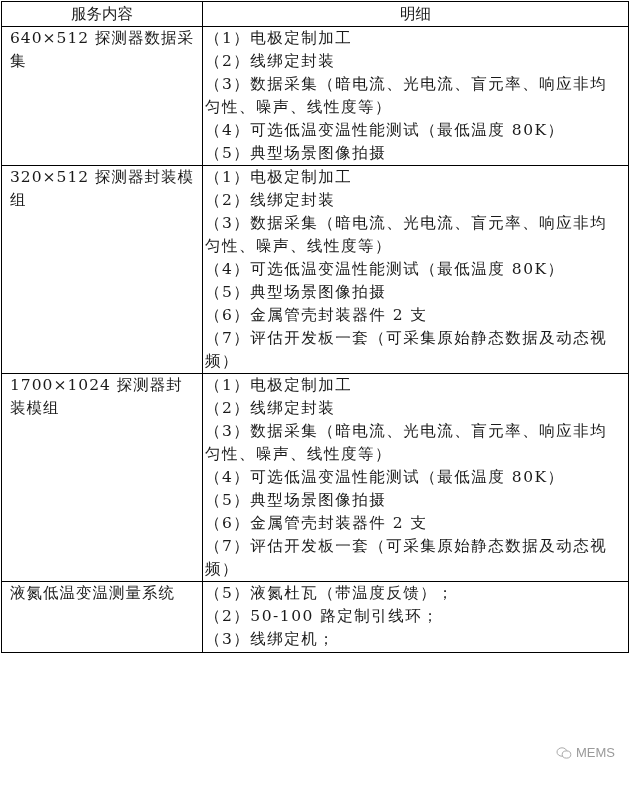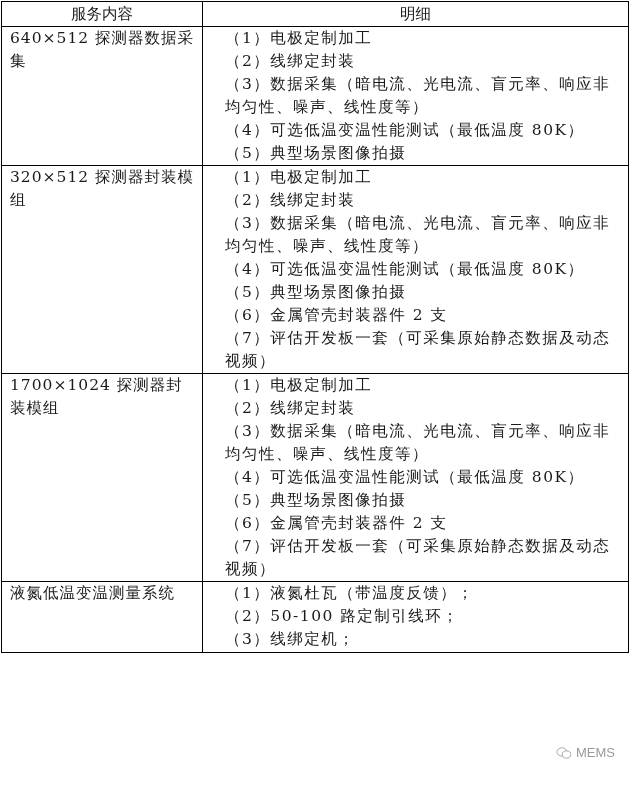--- a/index.html
+++ b/index.html
@@ -6,21 +6,21 @@
   body { width: 630px; height: 788px; overflow: hidden; position: relative;
          font-family: "DejaVu Serif", "Liberation Serif", serif; color: #1a1a1a; }
   table { position: absolute; left: 1px; top: 1px; width: 627px;
           border-collapse: collapse; table-layout: fixed; }
   td, th { border: 1px solid #000000; vertical-align: top; padding: 0 4px 0 8px;
            font-size: 15.5px; line-height: 23px; font-weight: normal; }
   th { text-align: center; height: 24px; line-height: 24px; padding: 0; }
   col.c1 { width: 201px; }
   col.c2 { width: 426px; }
   td.svc { padding-left: 8px; padding-right: 6px; letter-spacing: 1px; }
-  td.det { padding-left: 22px; padding-right: 4px; letter-spacing: 1.5px; margin-top: 28px; }
+  td.det { padding-left: 2px; padding-right: 4px; letter-spacing: 1.5px; margin-top: 28px; }
   .line { display: block; white-space: normal; }
   tr.r1 td { height: 137px; }
   tr.r2 td { height: 206px; }
   tr.r3 td { height: 138px; }
   tr.r4 td { height: 205px; }
   tr.r5 td { height: 70px; }
   .wm { position: absolute; right: 15px; bottom: 28px; font-family: "Liberation Sans", sans-serif;
         font-size: 13px; color: #9a9a9a; display: flex; align-items: center; gap: 4px; }
   .wm svg { width: 16px; height: 14px; }
 </style>
@@ -69,21 +69,21 @@
         <span class="line">（3）数据采集（暗电流、光电流、盲元率、响应非均匀性、噪声、线性度等）</span>
         <span class="line">（4）可选低温变温性能测试（最低温度 80K）</span>
         <span class="line">（5）典型场景图像拍摄</span>
         <span class="line">（6）金属管壳封装器件 2 支</span>
         <span class="line">（7）评估开发板一套（可采集原始静态数据及动态视频）</span>
       </td>
     </tr>
     <tr class="r5">
       <td class="svc">液氮低温变温测量系统</td>
       <td class="det">
-        <span class="line">（1）液氮杜瓦（带温度反馈）；</span>
+        <span class="line">（5）液氮杜瓦（带温度反馈）；</span>
         <span class="line">（2）50-100 路定制引线环；</span>
         <span class="line">（3）线绑定机；</span>
       </td>
     </tr>
   </tbody>
 </table>
 
 <div class="wm">
   <svg viewBox="0 0 16 14">
     <ellipse cx="6" cy="6" rx="5" ry="4.2" fill="none" stroke="#aaa" stroke-width="1"></ellipse>

